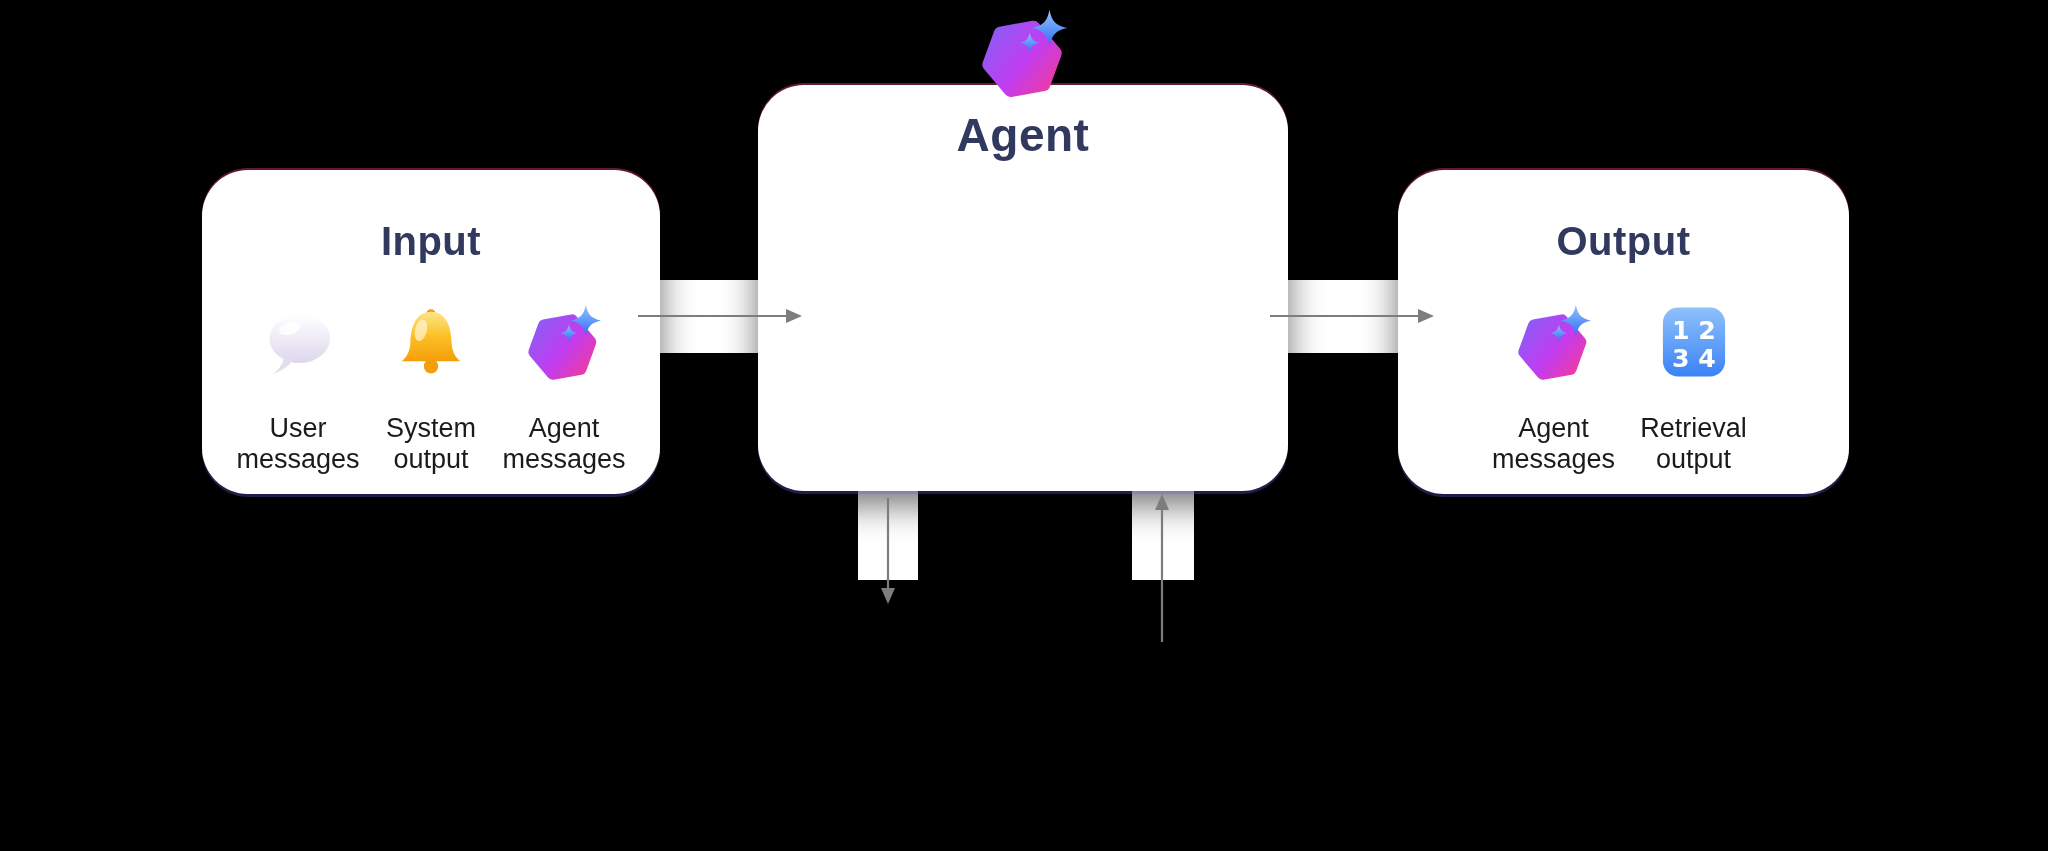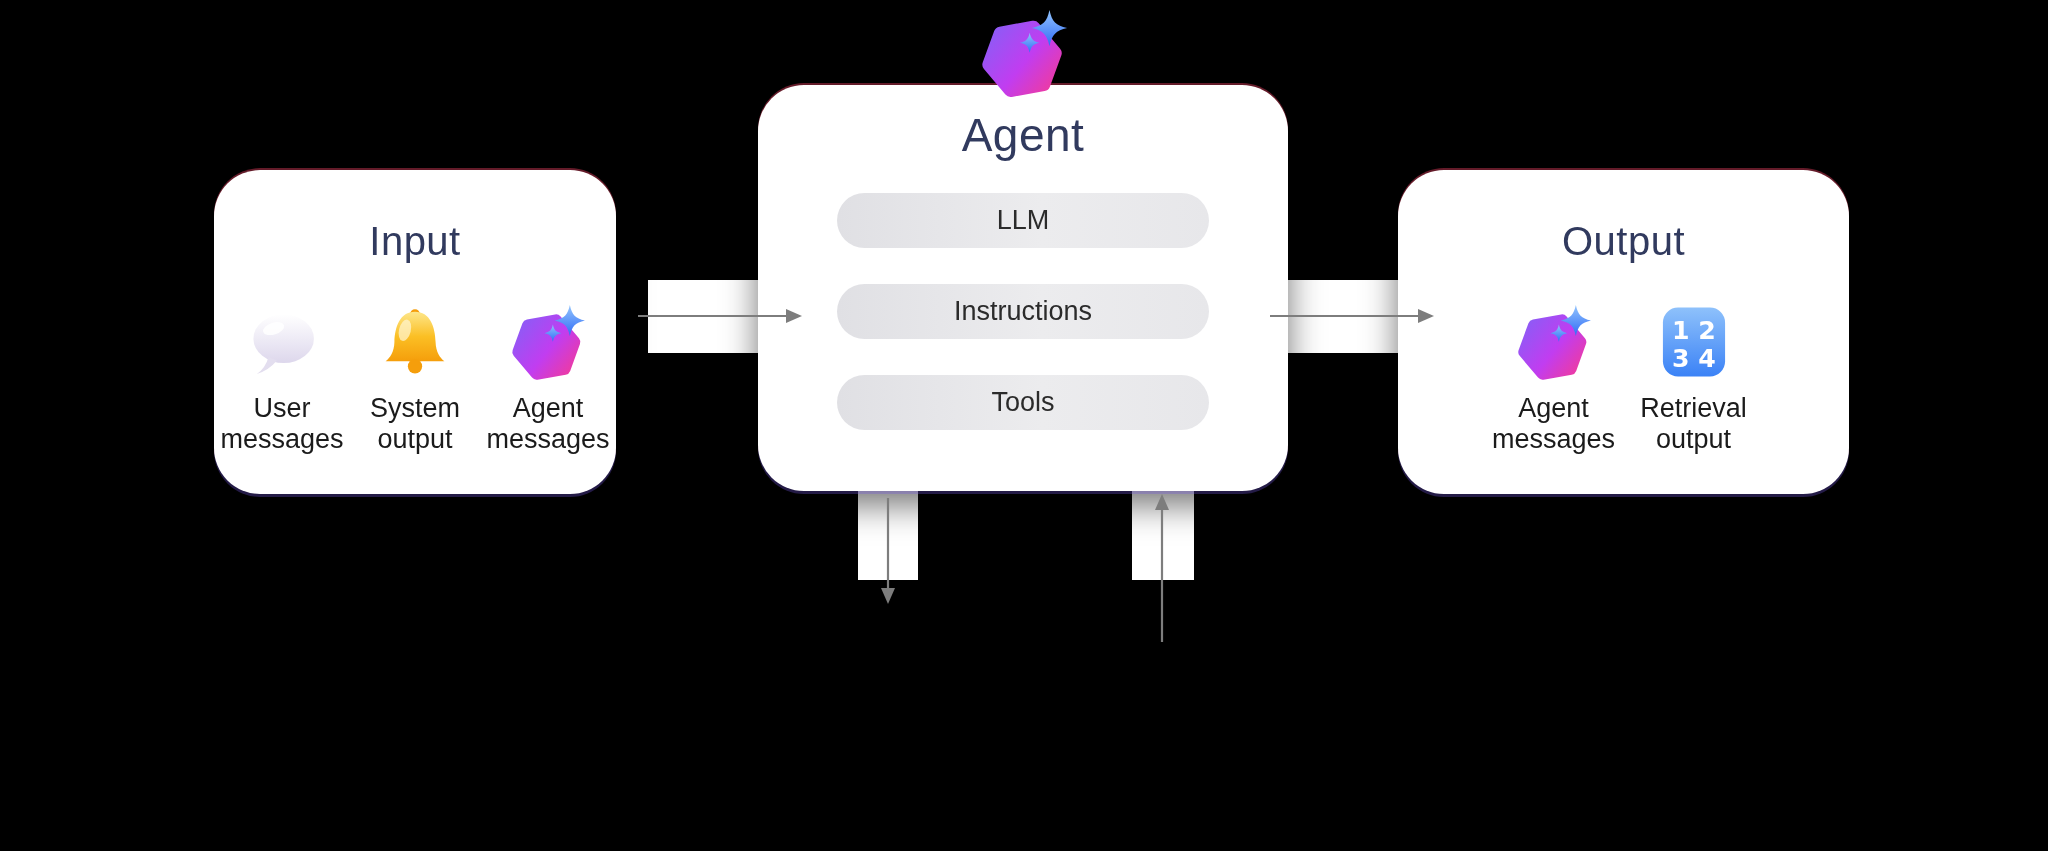--- a/index.html
+++ b/index.html
@@ -9,36 +9,36 @@
 
   .bridge { position:absolute; background:#fff; z-index:1; }
   .bridge-h1 { left:648px; top:280px; width:120px; height:73px; }
   .bridge-h2 { left:1280px; top:280px; width:126px; height:73px; }
   .bridge-v1 { left:858px; top:486px; width:60px; height:94px; }
   .bridge-v2 { left:1132px; top:486px; width:62px; height:94px; }
 
   .card { position:absolute; background:#fff; border-radius:46px; z-index:2;
           display:flex; flex-direction:column; align-items:center;
           box-shadow: 0 -2px 0 0 rgba(221,60,90,0.45), 0 3px 0 0 rgba(118,88,235,0.30), 0 14px 34px rgba(0,0,0,0.55); }
-  .card-input  { left:214px;  top:170px; width:402px; height:324px; }
+  .card-input  { left:202px;  top:170px; width:458px; height:324px; }
   .card-agent  { left:758px;  top:85px;  width:530px; height:406px; }
   .card-output { left:1398px; top:170px; width:451px; height:324px; }
   .card-tools  { left:758px;  top:575px; width:530px; height:276px; }
 
-  .card-title { font-weight:normal; color:#313a5e; text-align:left; letter-spacing:0.5px; }
+  .card-title { font-weight:bold; color:#313a5e; text-align:left; letter-spacing:0.5px; }
   .card-input  .card-title, .card-output .card-title { margin-top:48px; font-size:40px; line-height:46px; }
   .card-agent  .card-title { margin-top:24px; font-size:46px; line-height:52px; }
   .card-tools  .card-title { margin-top:30px; font-size:40px; line-height:46px; }
 
   .items-row { display:flex; justify-content:center; }
   .card-input  .items-row { margin-top:36px; }
   .card-output .items-row { margin-top:36px; }
   .card-tools  .items-row { margin-top:9px; }
 
-  .item { display:flex; flex-direction:column; align-items:center; }
+  .item { display:flex; flex-direction:column; align-items:center;gap:20px; }
   .card-input  .item { width:133px; }
   .card-output .item { width:140px; }
   .card-tools  .item { width:140px; }
 
   .icon { width:84px; height:84px; display:block; }
   .item-label { margin-top:9px; font-size:27px; line-height:31px; color:#1b1b1b; text-align:center; }
   .card-tools .item-label { margin-top:10px; font-size:28px; }
 
   .pills { display:flex; flex-direction:column; gap:36px; margin-top:32px; }
   .pill { width:372px; height:55px; border-radius:28px;
@@ -181,25 +181,20 @@
         <svg class="icon">
             <use href="#sym-hex"></use>
           </svg>
         <div class="item-label">Agent messages</div>
       </div>
     </div>
   </div>
 
   <div class="card card-agent">
     <div class="card-title">Agent</div>
-    <div class="pills">
-      <div class="pill">LLM</div>
-      <div class="pill">Instructions</div>
-      <div class="pill">Tools</div>
-    </div>
   </div>
   <svg class="hero-hex">
       <use href="#sym-hex"></use>
     </svg>
 
   <div class="card card-output">
     <div class="card-title">Output</div>
     <div class="items-row">
       <div class="item">
         <svg class="icon">

